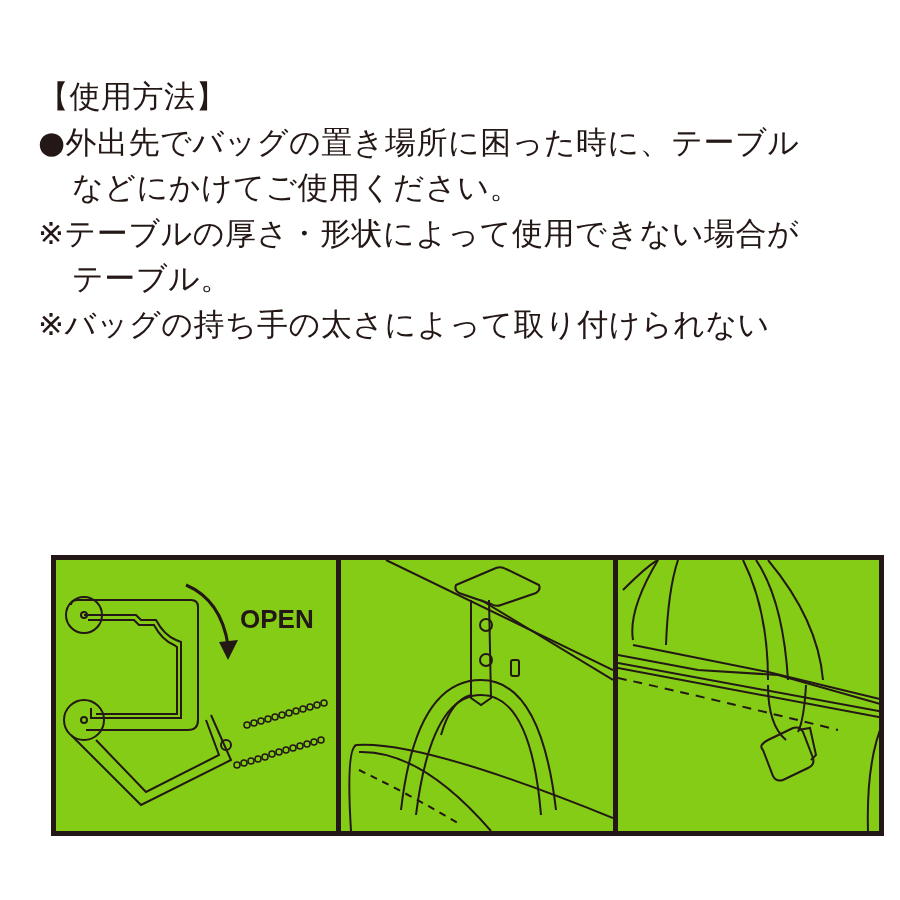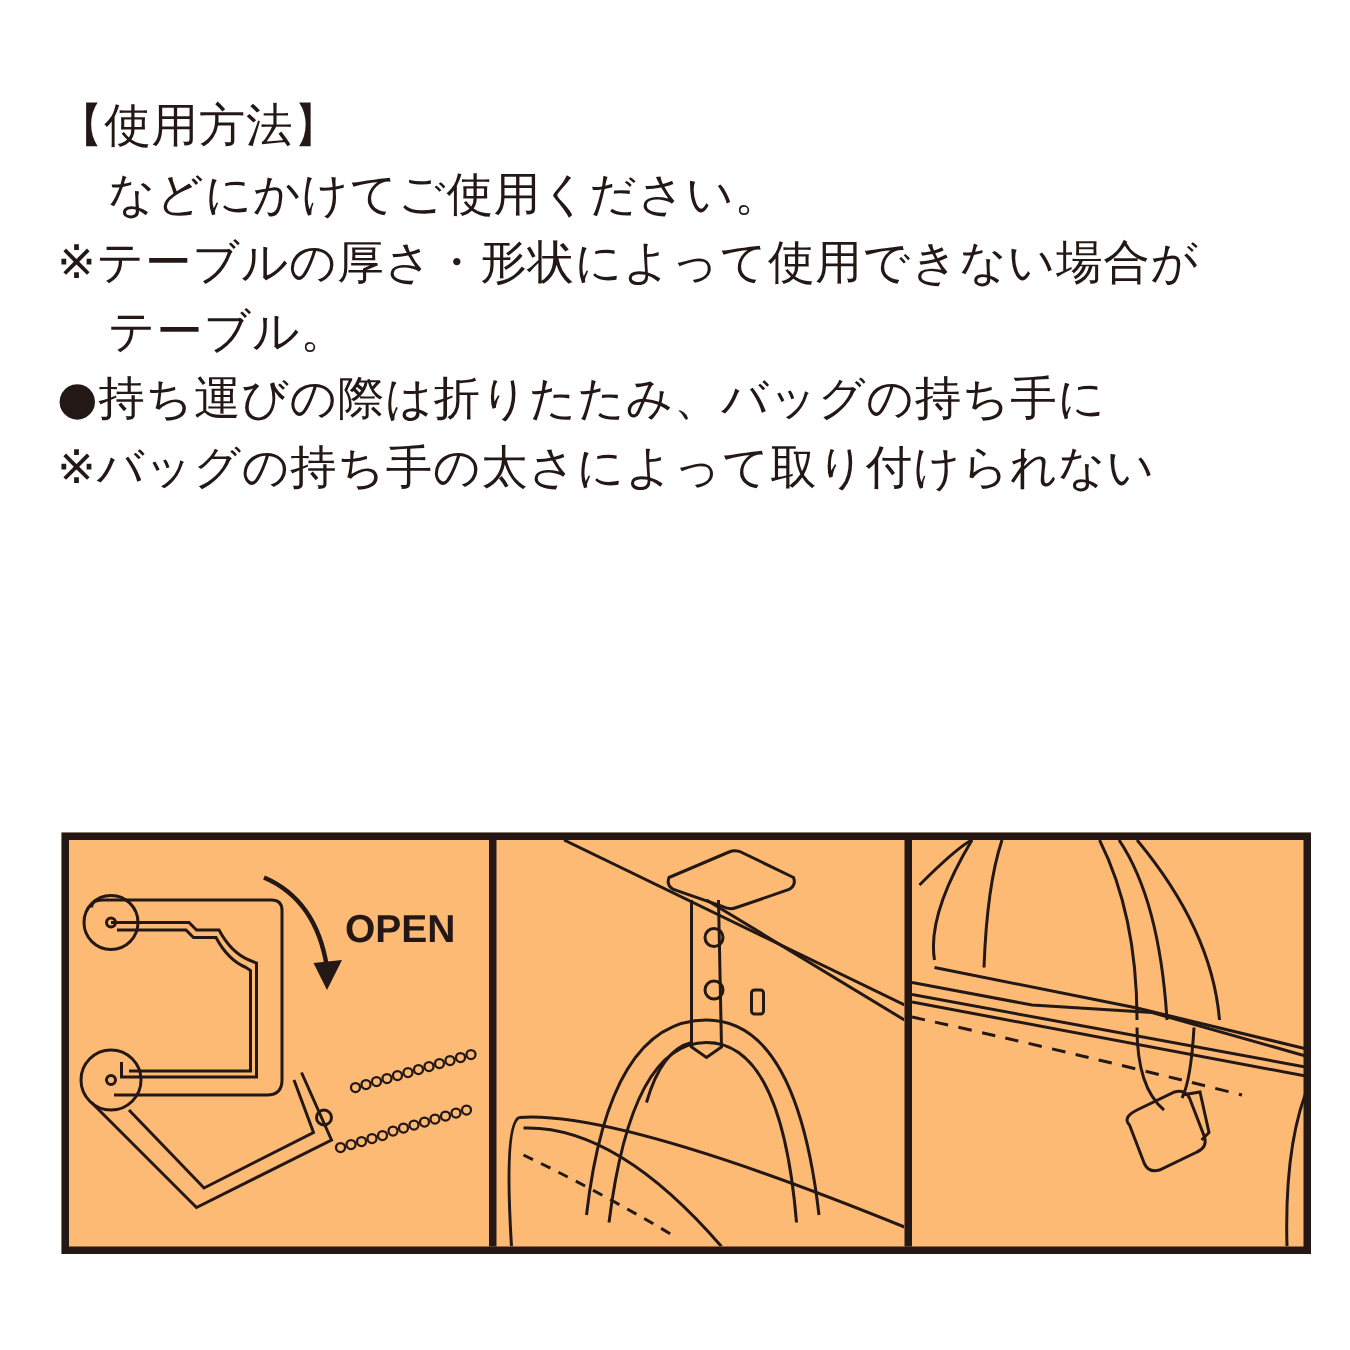--- a/index.html
+++ b/index.html
@@ -1,38 +1,38 @@
 <!DOCTYPE html>
 <html><head>
 <meta charset="utf-8">
 <style>
   html, body { margin:0; padding:0; background:#ffffff; }
   body { width:900px; height:900px; position:relative; overflow:hidden;
          font-family: "DejaVu Sans", "Liberation Sans", sans-serif; color:#231815; }
-  .instructions { position:absolute; left:38px; top:62px; width:840px; }
+  .instructions { position:absolute; left:38px; top:74px; width:840px; }
   .line { font-size:31px; line-height:45.5px; white-space:nowrap; letter-spacing:0.5px; }
   .indent { padding-left:34px; }
-  .frame { position:absolute; left:41px; top:555px; width:823px; height:271px;
-           border:5px solid #231815; background:#fdba74; }
+  .frame { position:absolute; left:51px; top:555px; width:823px; height:271px;
+           border:5px solid #231815; background:#84cc16; }
   .panel { position:absolute; top:0; height:271px; overflow:hidden; }
   .p1 { left:0; width:275px; }
   .p2 { left:280px; width:272px; border-left:5px solid #231815; }
   .p3 { left:557px; width:266px; border-left:5px solid #231815; }
   svg { display:block; }
   .open-label { font-family:"Liberation Sans", sans-serif; font-weight:bold; font-size:26px; fill:#231815; }
 </style>
 </head>
 <body>
 
 <div class="instructions">
   <div class="line">【使用方法】</div>
+  <div class="line"><span>●</span><span>外出先でバッグの置き場所に困った時に、テーブル</span></div>
   <div class="line indent">などにかけてご使用ください。</div>
   <div class="line"><span>※</span><span>テーブルの厚さ・形状によって使用できない場合が</span></div>
   <div class="line indent">テーブル。</div>
-  <div class="line"><span>●</span><span>持ち運びの際は折りたたみ、バッグの持ち手に</span></div>
   <div class="line"><span>※</span><span>バッグの持ち手の太さによって取り付けられない</span></div>
 </div>
 
 <div class="frame">
 
   <div class="panel p1">
     <svg width="275" height="271" viewBox="0 0 275 271">
       <g fill="none" stroke="#231815" stroke-width="2">
 
         <path d="M15 45 Q15 40 22 40 L135 40 Q142 40 142 47 L142 160 Q142 170 132 170 L30 170"></path>

